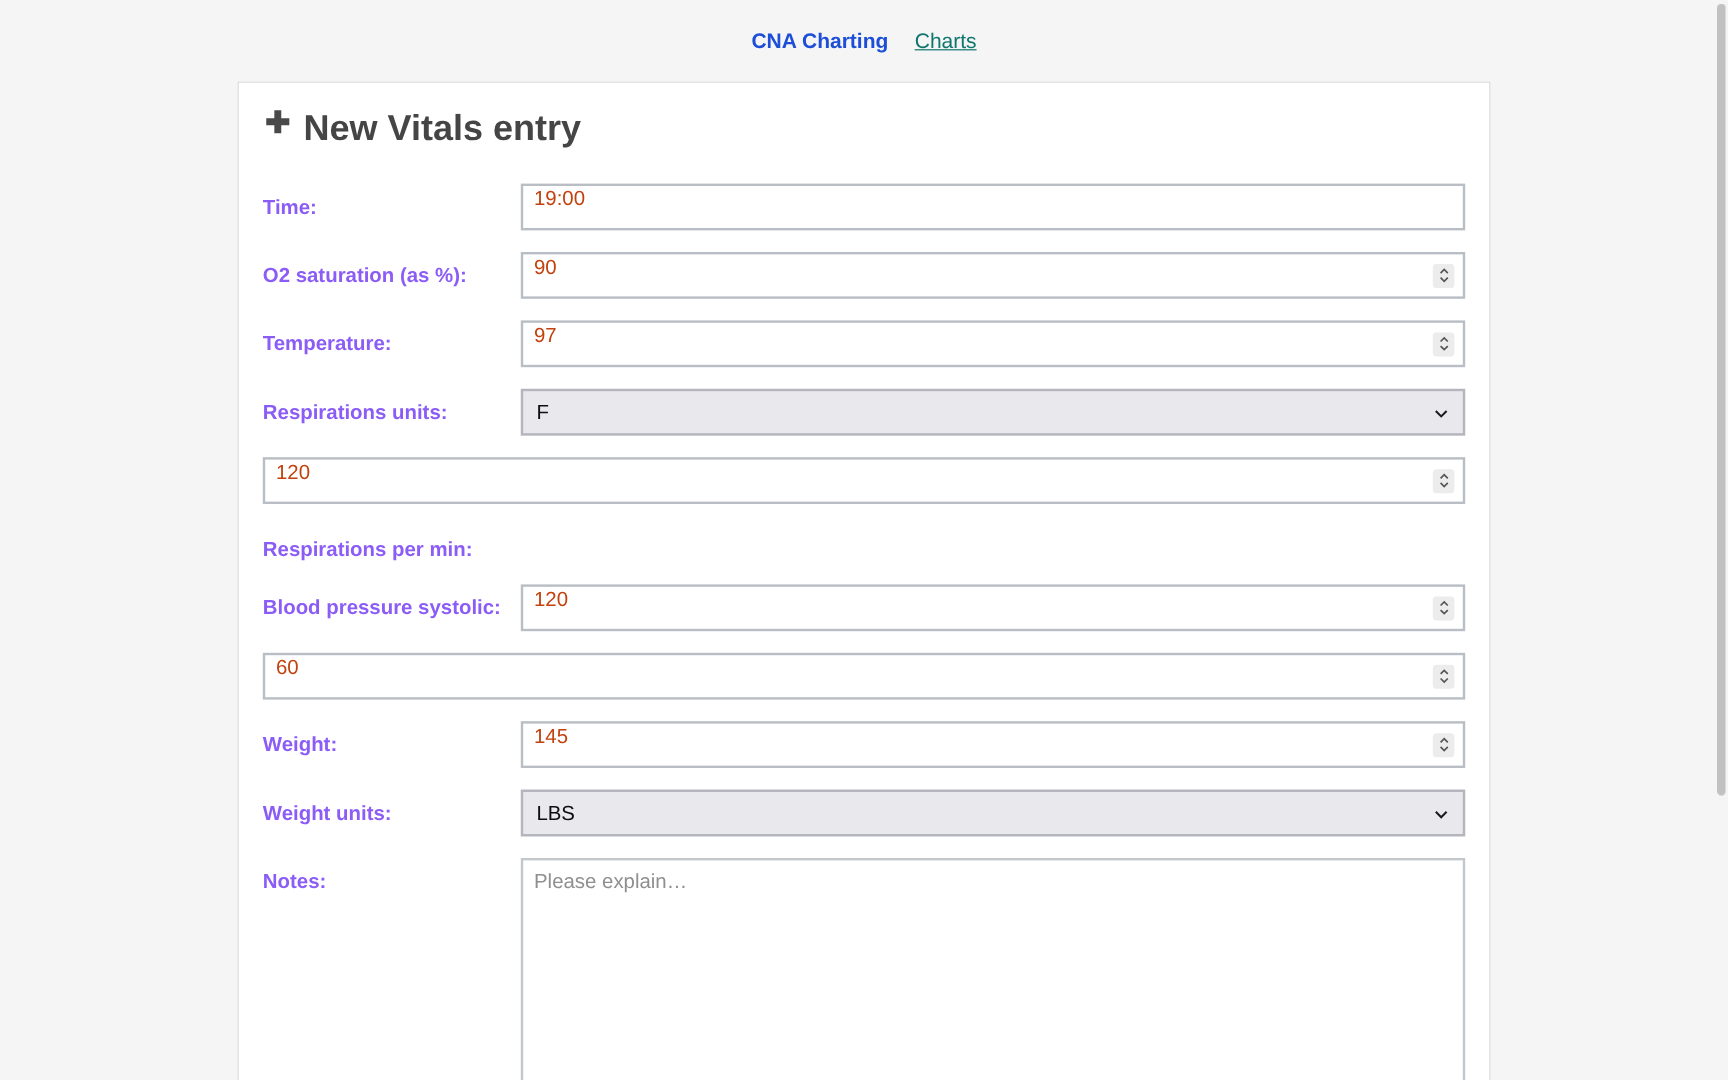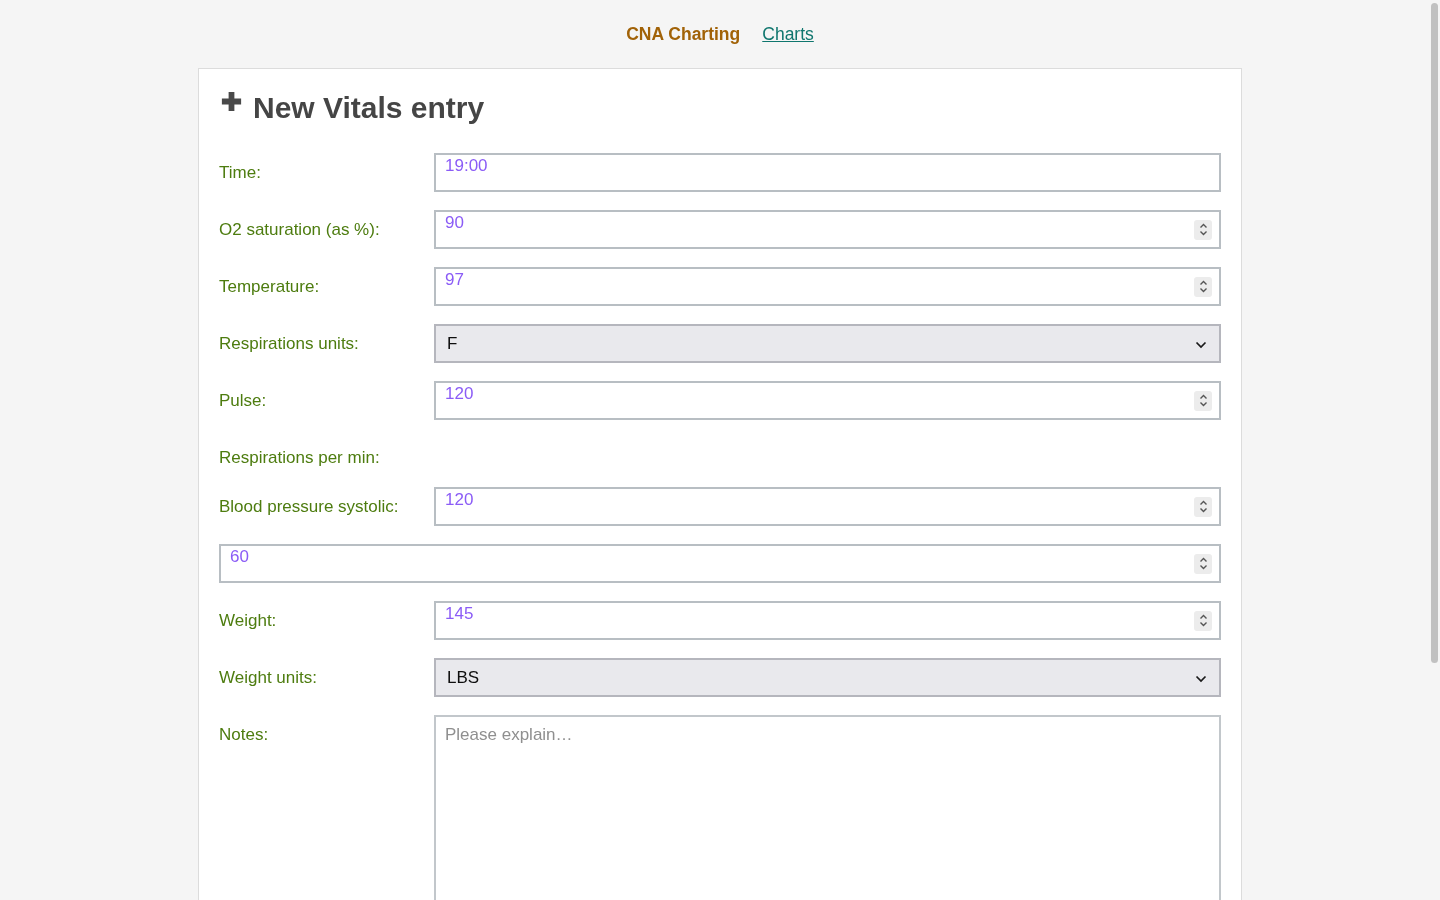--- a/index.html
+++ b/index.html
@@ -14,21 +14,21 @@
     display: flex;
     justify-content: center;
     align-items: baseline;
     gap: 22px;
     padding-top: 24px;
     height: 44px;
   }
   .topnav .app-title {
     font-size: 17.5px;
     font-weight: bold;
-    color: #a16207;
+    color: #1d4ed8;
   }
   .topnav .nav-link {
     font-size: 17.5px;
     color: #0f766e;
     text-decoration: underline;
     cursor: pointer;
   }
   .card {
     position: absolute;
     left: 198px;
@@ -51,33 +51,34 @@
     margin: 0 0 27px 0;
   }
   .plus-icon { display: inline-flex; align-items: center; }
   .row { display: flex; margin-bottom: 18px; }
   .row .lbl {
     width: 215px;
     flex-shrink: 0;
     padding-top: 9px;
     font-size: 17px;
     line-height: 22px;
-    color: #4d7c0f;
+    color: #8b5cf6;
+    font-weight: bold;
   }
   .row .ctl { flex: 1; position: relative; }
   .input {
     height: 39px;
     width: 100%;
     border: 2px solid #b8bec3;
     background: #ffffff;
     display: flex;
     align-items: center;
     padding: 0 30px 13px 9px;
     font-size: 17px;
-    color: #8b5cf6;
+    color: #c2410c;
     position: relative;
     cursor: text;
   }
   .spinner {
     position: absolute;
     right: 7px;
     top: 50%;
     transform: translateY(-50%);
     width: 18px;
     height: 20px;
@@ -191,21 +192,20 @@
         <span>
           <svg width="12" height="8" viewBox="0 0 12 8">
               <path d="M1.5 1.5 L6 6 L10.5 1.5" fill="none" stroke="#1a1a1a" stroke-width="1.7"></path>
             </svg>
         </span>
       </div>
     </div>
   </div>
 
   <div class="row">
-    <label class="lbl">Pulse:</label>
     <div class="ctl">
       <div class="input">
         <span>120</span>
         <span class="spinner">
           <svg width="9" height="13" viewBox="0 0 9 13">
               <path d="M1.5 4.6 L4.5 1.6 L7.5 4.6" fill="none" stroke="#555" stroke-width="1.4"></path>
               <path d="M1.5 8.4 L4.5 11.4 L7.5 8.4" fill="none" stroke="#555" stroke-width="1.4"></path>
             </svg>
         </span>
       </div>

